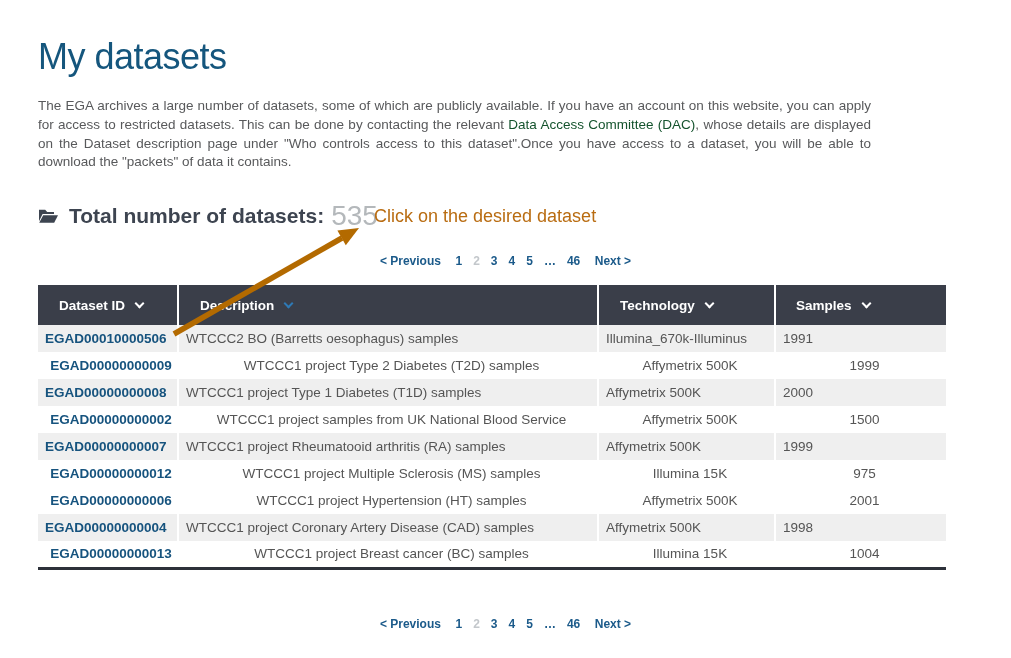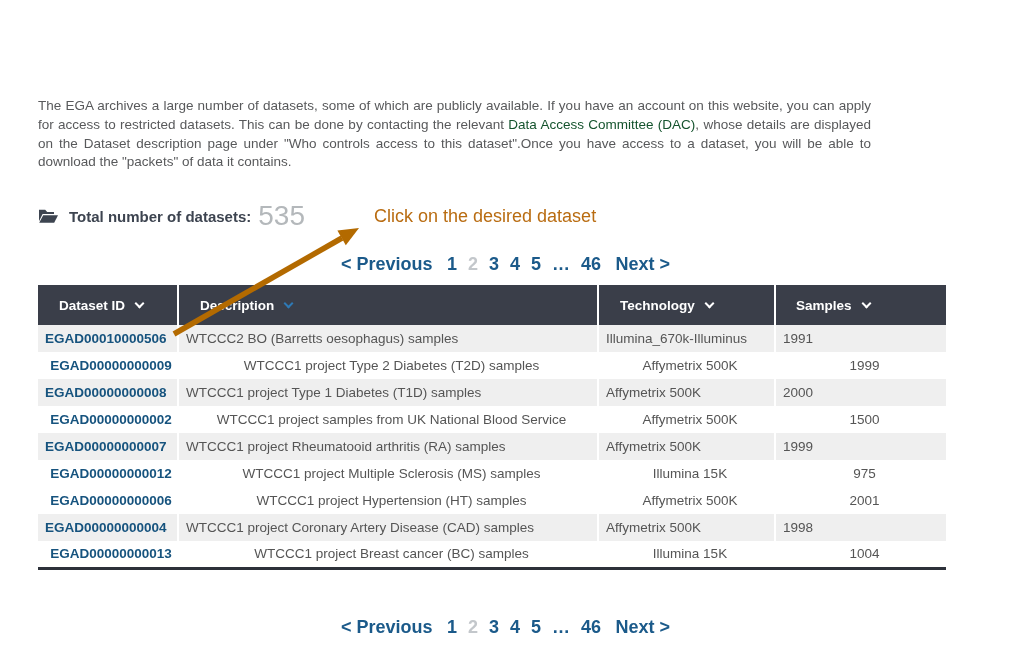--- a/index.html
+++ b/index.html
@@ -47,21 +47,21 @@
     position: absolute;
     left: 38px;
     top: 201px;
     display: flex;
     align-items: center;
     height: 30px;
   }
   .folder-icon svg { display: block; width: 20px; height: 16px; fill: #3d4450; }
   .summary-label {
     margin-left: 11px;
-    font-size: 15px;
+    font-size: 21px;
     font-weight: bold;
     color: #3d4450;
   }
   .summary-count {
     margin-left: 7px;
     font-size: 28px;
     font-weight: 400;
     color: #b4b8bb;
   }
 
@@ -79,21 +79,21 @@
     width: 1011px; height: 658px;
     pointer-events: none;
     z-index: 10;
   }
 
   .pagination {
     position: absolute;
     left: 0;
     width: 1011px;
     text-align: center;
-    font-size: 18px;
+    font-size: 12px;
     font-weight: bold;
     color: #1b5a8a;
     user-select: none;
   }
   .pagination-top { top: 254px; }
   .pagination-bottom { top: 617px; }
   .pagination span { margin: 0 5.5px; color: #1b5a8a; cursor: pointer; }
   .pagination span.prev { margin-right: 9px; }
   .pagination span.next { margin-left: 9px; }
   .pagination span.current { color: #c3c7cb; cursor: default; }
@@ -154,20 +154,21 @@
     font-weight: bold;
     text-decoration: none;
     cursor: pointer;
   }
 </style>
 </head>
 <body>
 
 <div class="page">
 
+  <h1 class="page-title">My datasets</h1>
 
   <p class="intro"><span>The EGA archives a large number of datasets, some of which are publicly available. If you have an account on this website, you can apply for access to restricted datasets. This can be done by contacting the relevant </span><a class="dac-link">Data Access Committee (DAC)</a><span>, whose details are displayed on the Dataset description page under "Who controls access to this dataset".Once you have access to a dataset, you will be able to download the "packets" of data it contains.</span></p>
 
   <div class="summary">
     <span class="folder-icon">
       <svg viewBox="0 0 20 15" xmlns="http://www.w3.org/2000/svg">
         <path d="M1 1.2 L7.2 1.2 L9.2 3.6 L16 3.6 L16 5.4 L4.6 5.4 L1 12.8 Z"></path>
         <path d="M5.2 6.8 L20 6.8 L16.2 14.2 L1.2 14.2 Z"></path>
       </svg>
     </span>

